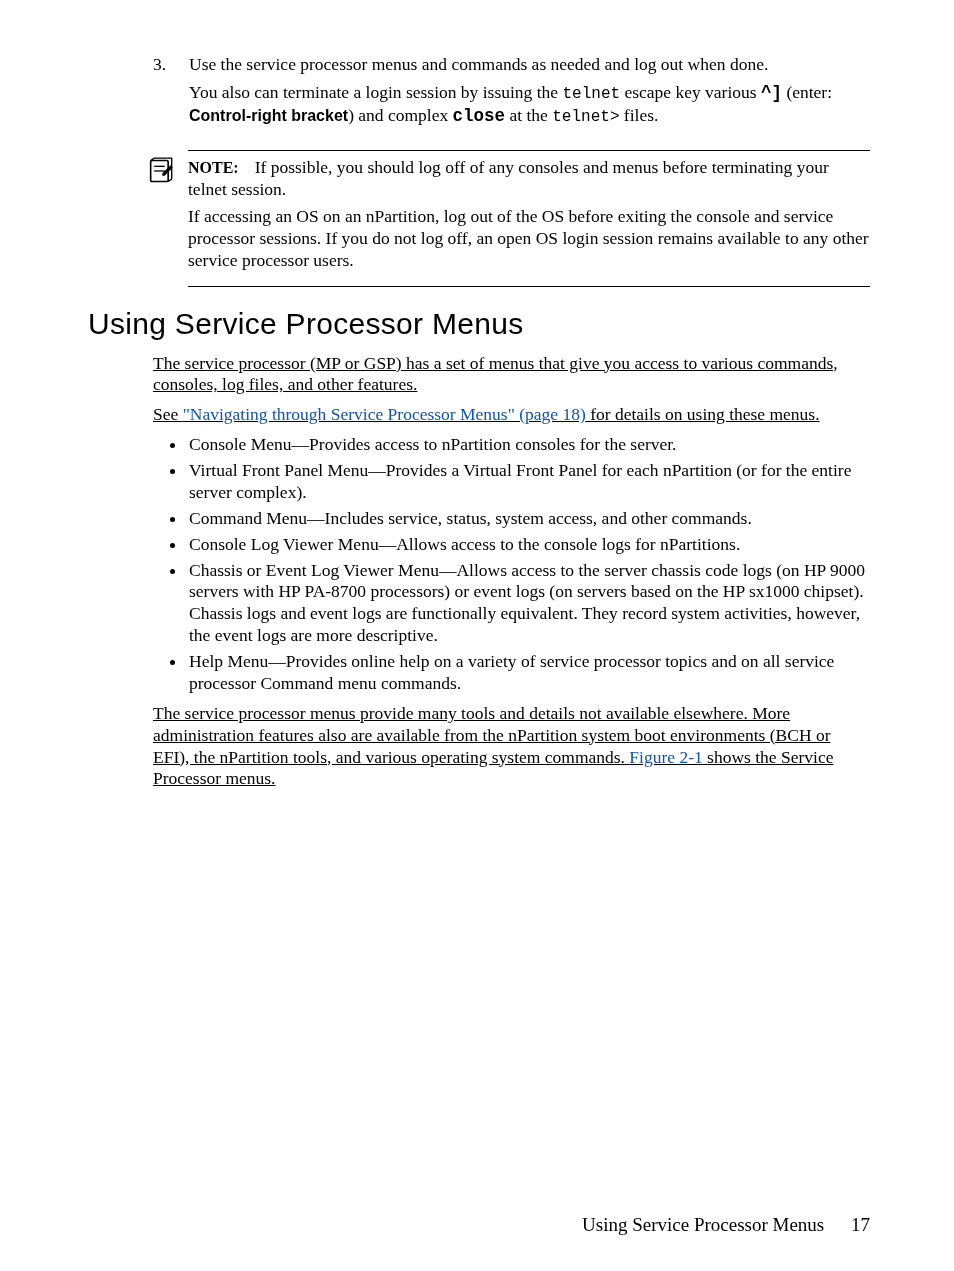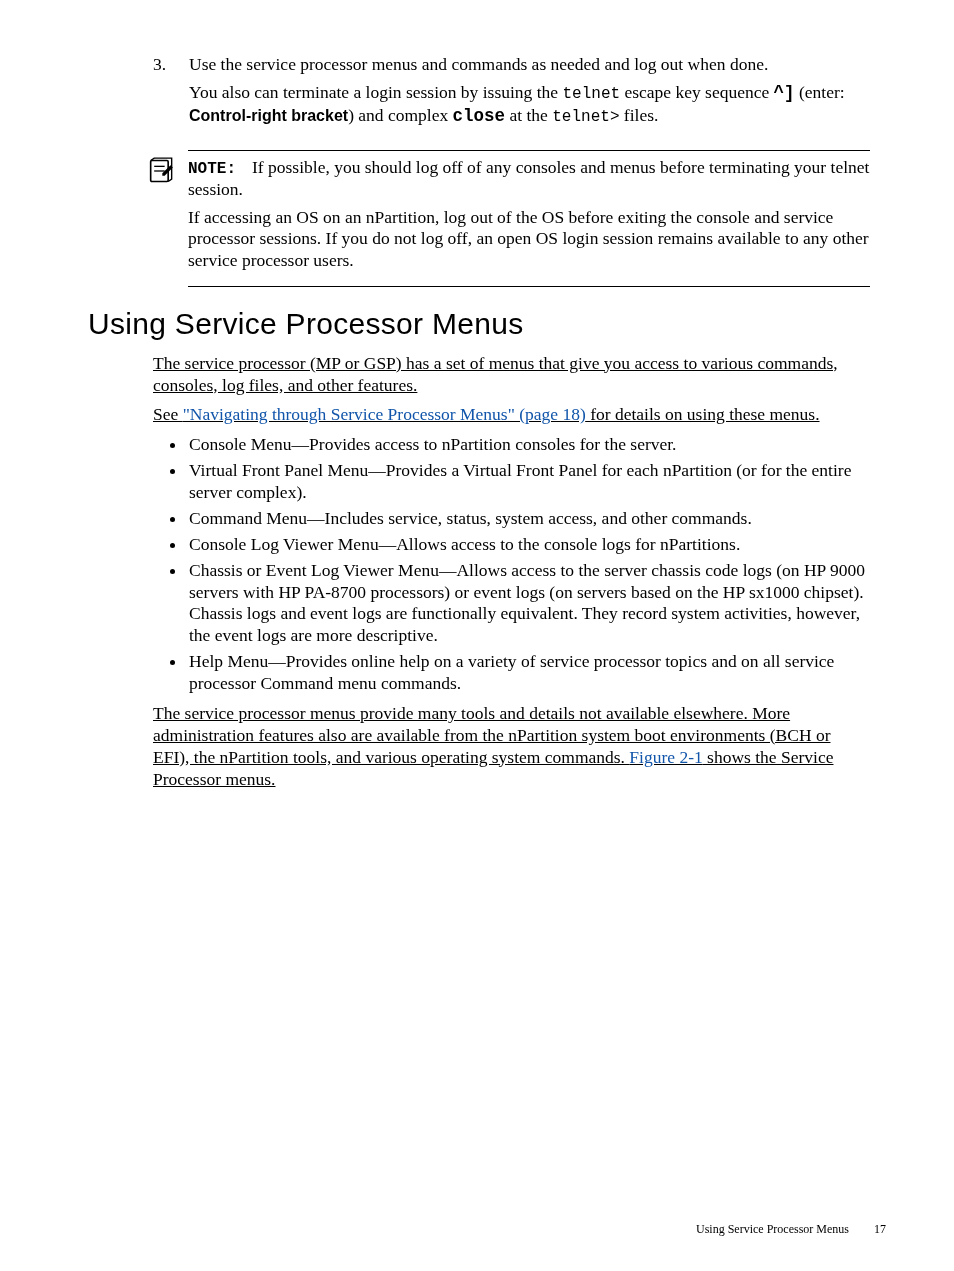--- a/index.html
+++ b/index.html
@@ -35,21 +35,21 @@
     margin-bottom: 18px;
   }
   .note-icon {
     position: absolute;
     left: -42px;
     top: 6px;
     width: 28px;
     height: 28px;
   }
   .note-label {
-    font-family: Liberation Mono, monospace;
+    font-family: Liberation Serif, serif;
     font-weight: bold;
     font-size: 16px;
     margin-right: 16px;
   }
   .note-block p { margin: 0 0 6px 0; }
 
   h2.section-heading {
     font-family: "Trebuchet MS", "Segoe UI", Arial, sans-serif;
     font-weight: 300;
     font-size: 30px;
@@ -67,35 +67,35 @@
     padding: 0 0 0 34px;
   }
   ul.bullets li {
     margin: 0 0 4px 0;
     padding-left: 2px;
   }
 
   .footer {
     position: absolute;
     bottom: 34px;
-    right: 68px;
-    font-size: 12px;
+    right: 84px;
+    font-size: 19px;
   }
   .footer .pageno { margin-left: 22px; }
 </style>
 </head>
 <body>
 
 <div class="step-block">
   <div class="step-row">
     <div class="step-num">3.</div>
     <div class="step-body">
       <p>Use the service processor menus and commands as needed and log out when done.</p>
       <p>
-        <span>You also can terminate a login session by issuing the </span><span class="mono">telnet</span><span> escape key sequence </span><span class="bold-mono">^]</span><span> (enter: </span><span class="bold-sans">Control-right bracket</span><span>) and complex </span><span class="bold-mono">close</span><span> at the </span><span class="mono">telnet&gt;</span><span> files.</span>
+        <span>You also can terminate a login session by issuing the </span><span class="mono">telnet</span><span> escape key various </span><span class="bold-mono">^]</span><span> (enter: </span><span class="bold-sans">Control-right bracket</span><span>) and complex </span><span class="bold-mono">close</span><span> at the </span><span class="mono">telnet&gt;</span><span> files.</span>
       </p>
     </div>
   </div>
 </div>
 
 <div class="note-block">
   <svg class="note-icon" viewBox="0 0 24 24">
     <rect x="4" y="3" width="15" height="18" rx="1" fill="none" stroke="#000" stroke-width="1.4"></rect>
     <path d="M4 3 l3 -2 l15 0 l0 18 l-3 2" fill="none" stroke="#000" stroke-width="1.2"></path>
     <line x1="7" y1="8" x2="16" y2="8" stroke="#000" stroke-width="1.1"></line>

